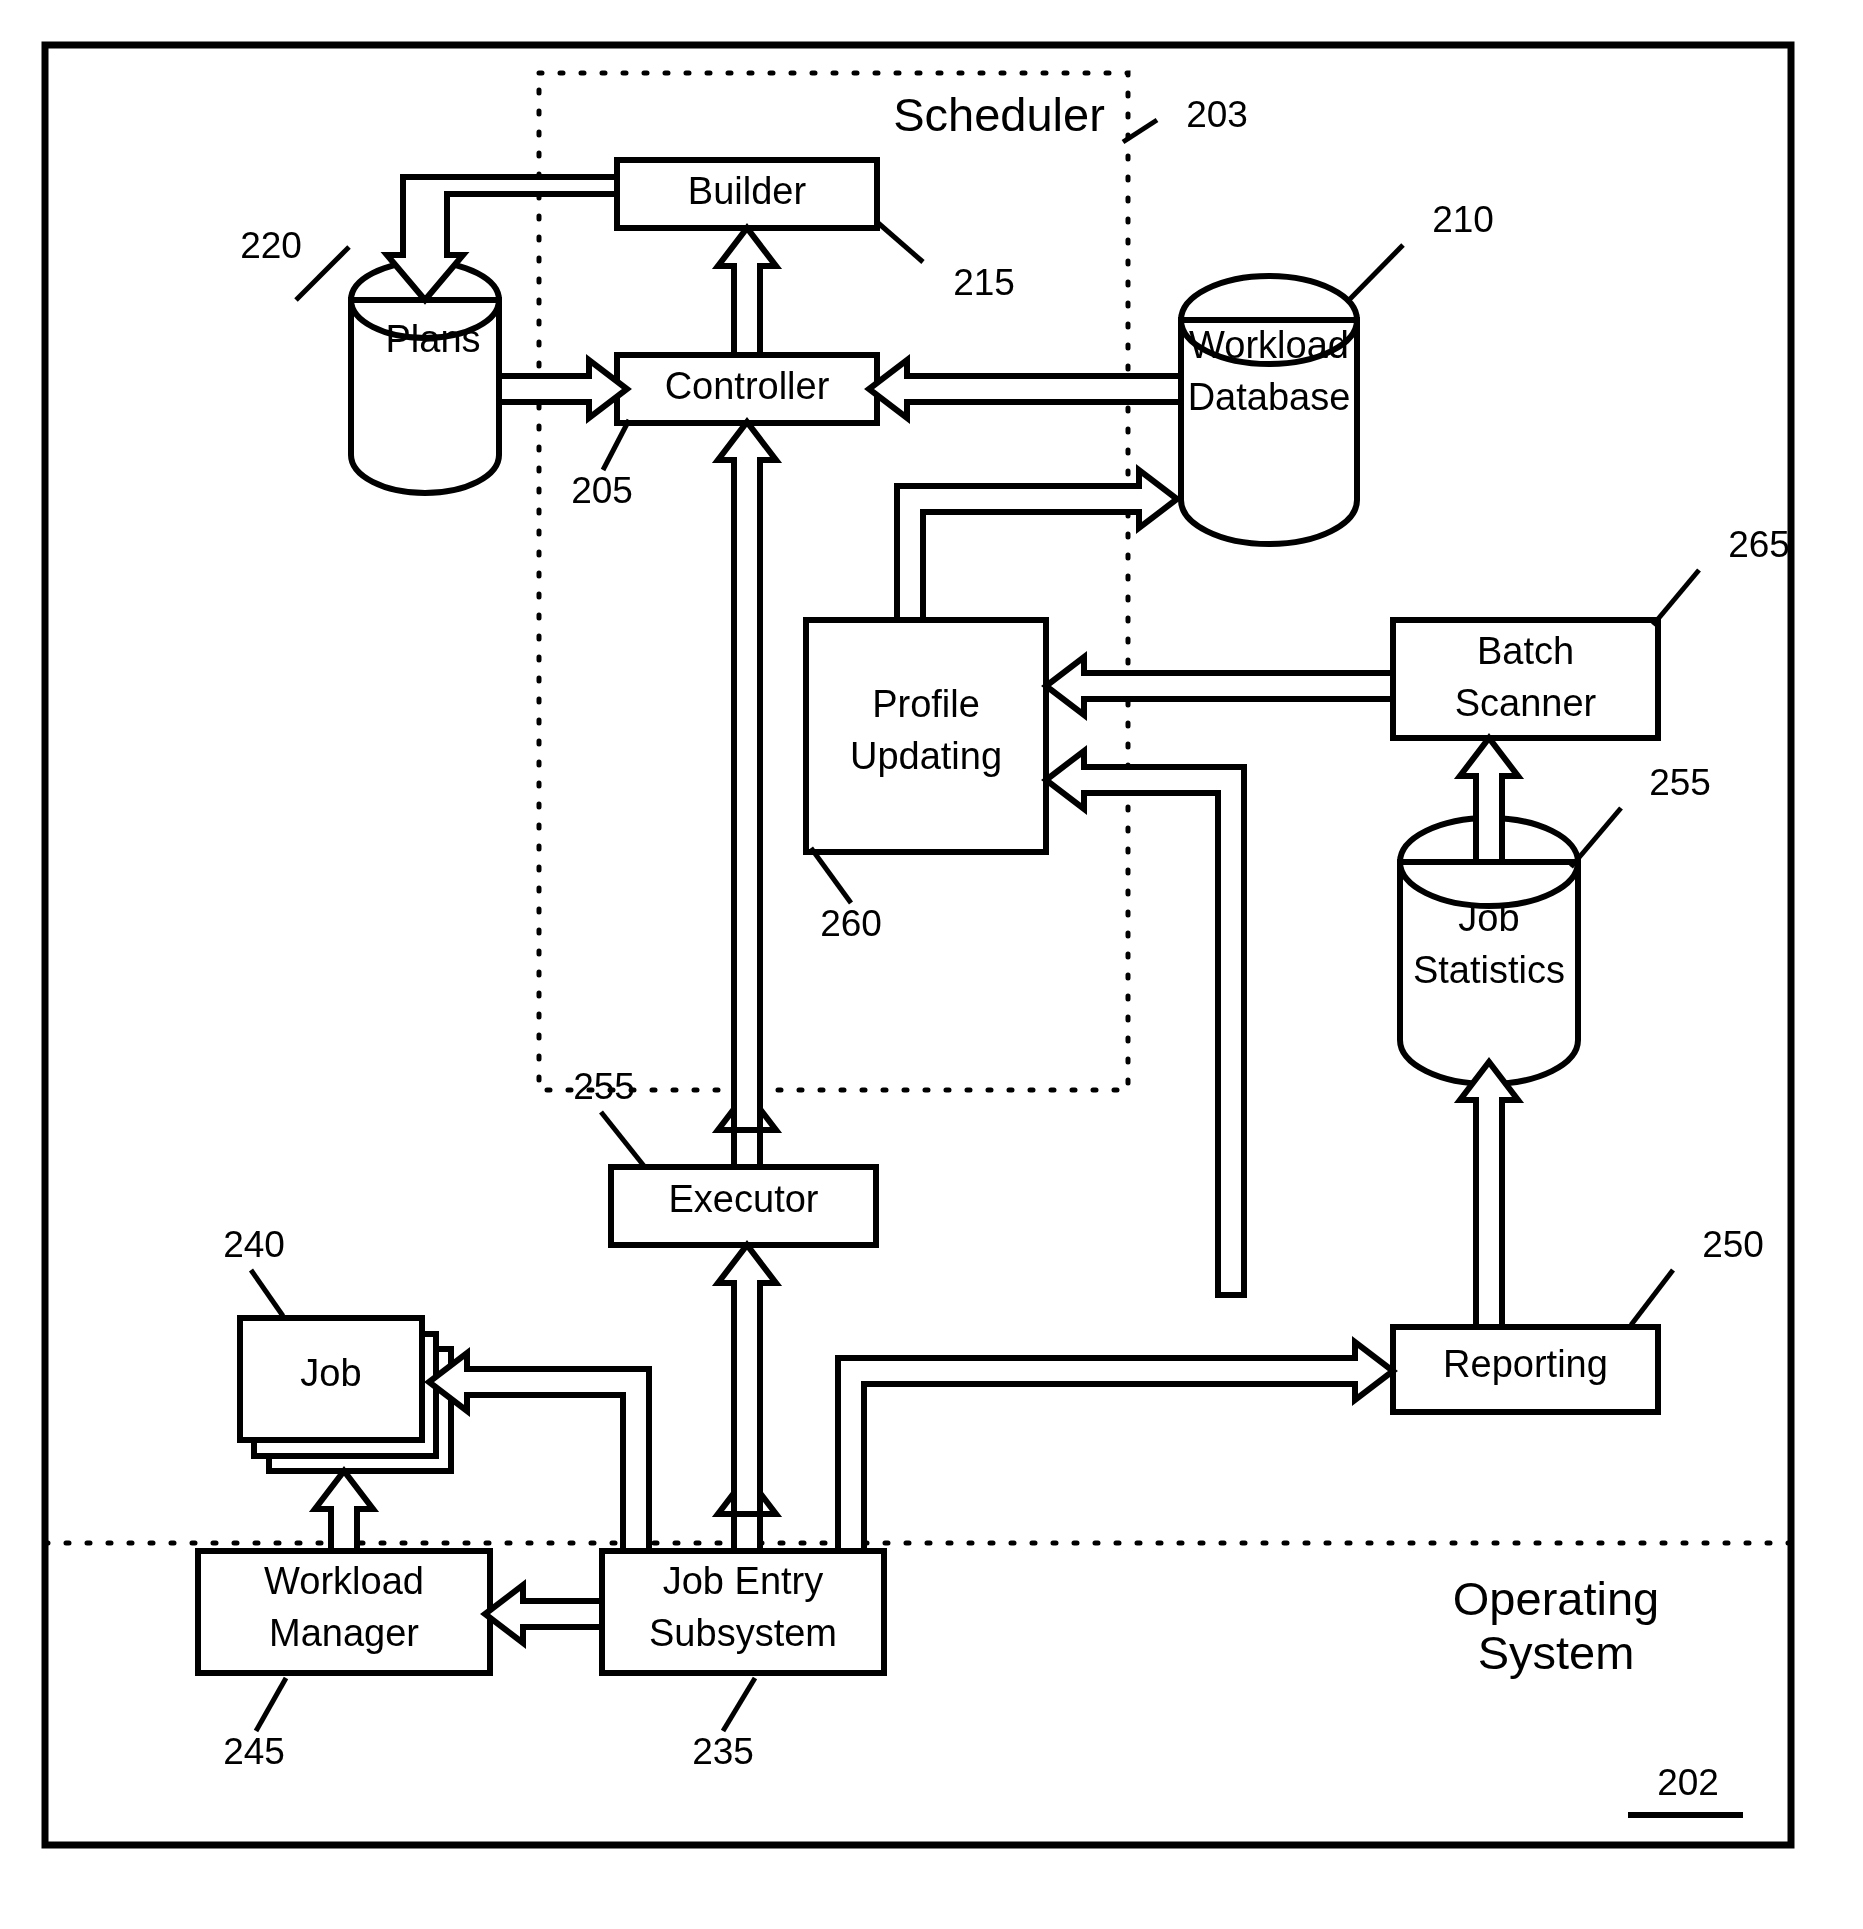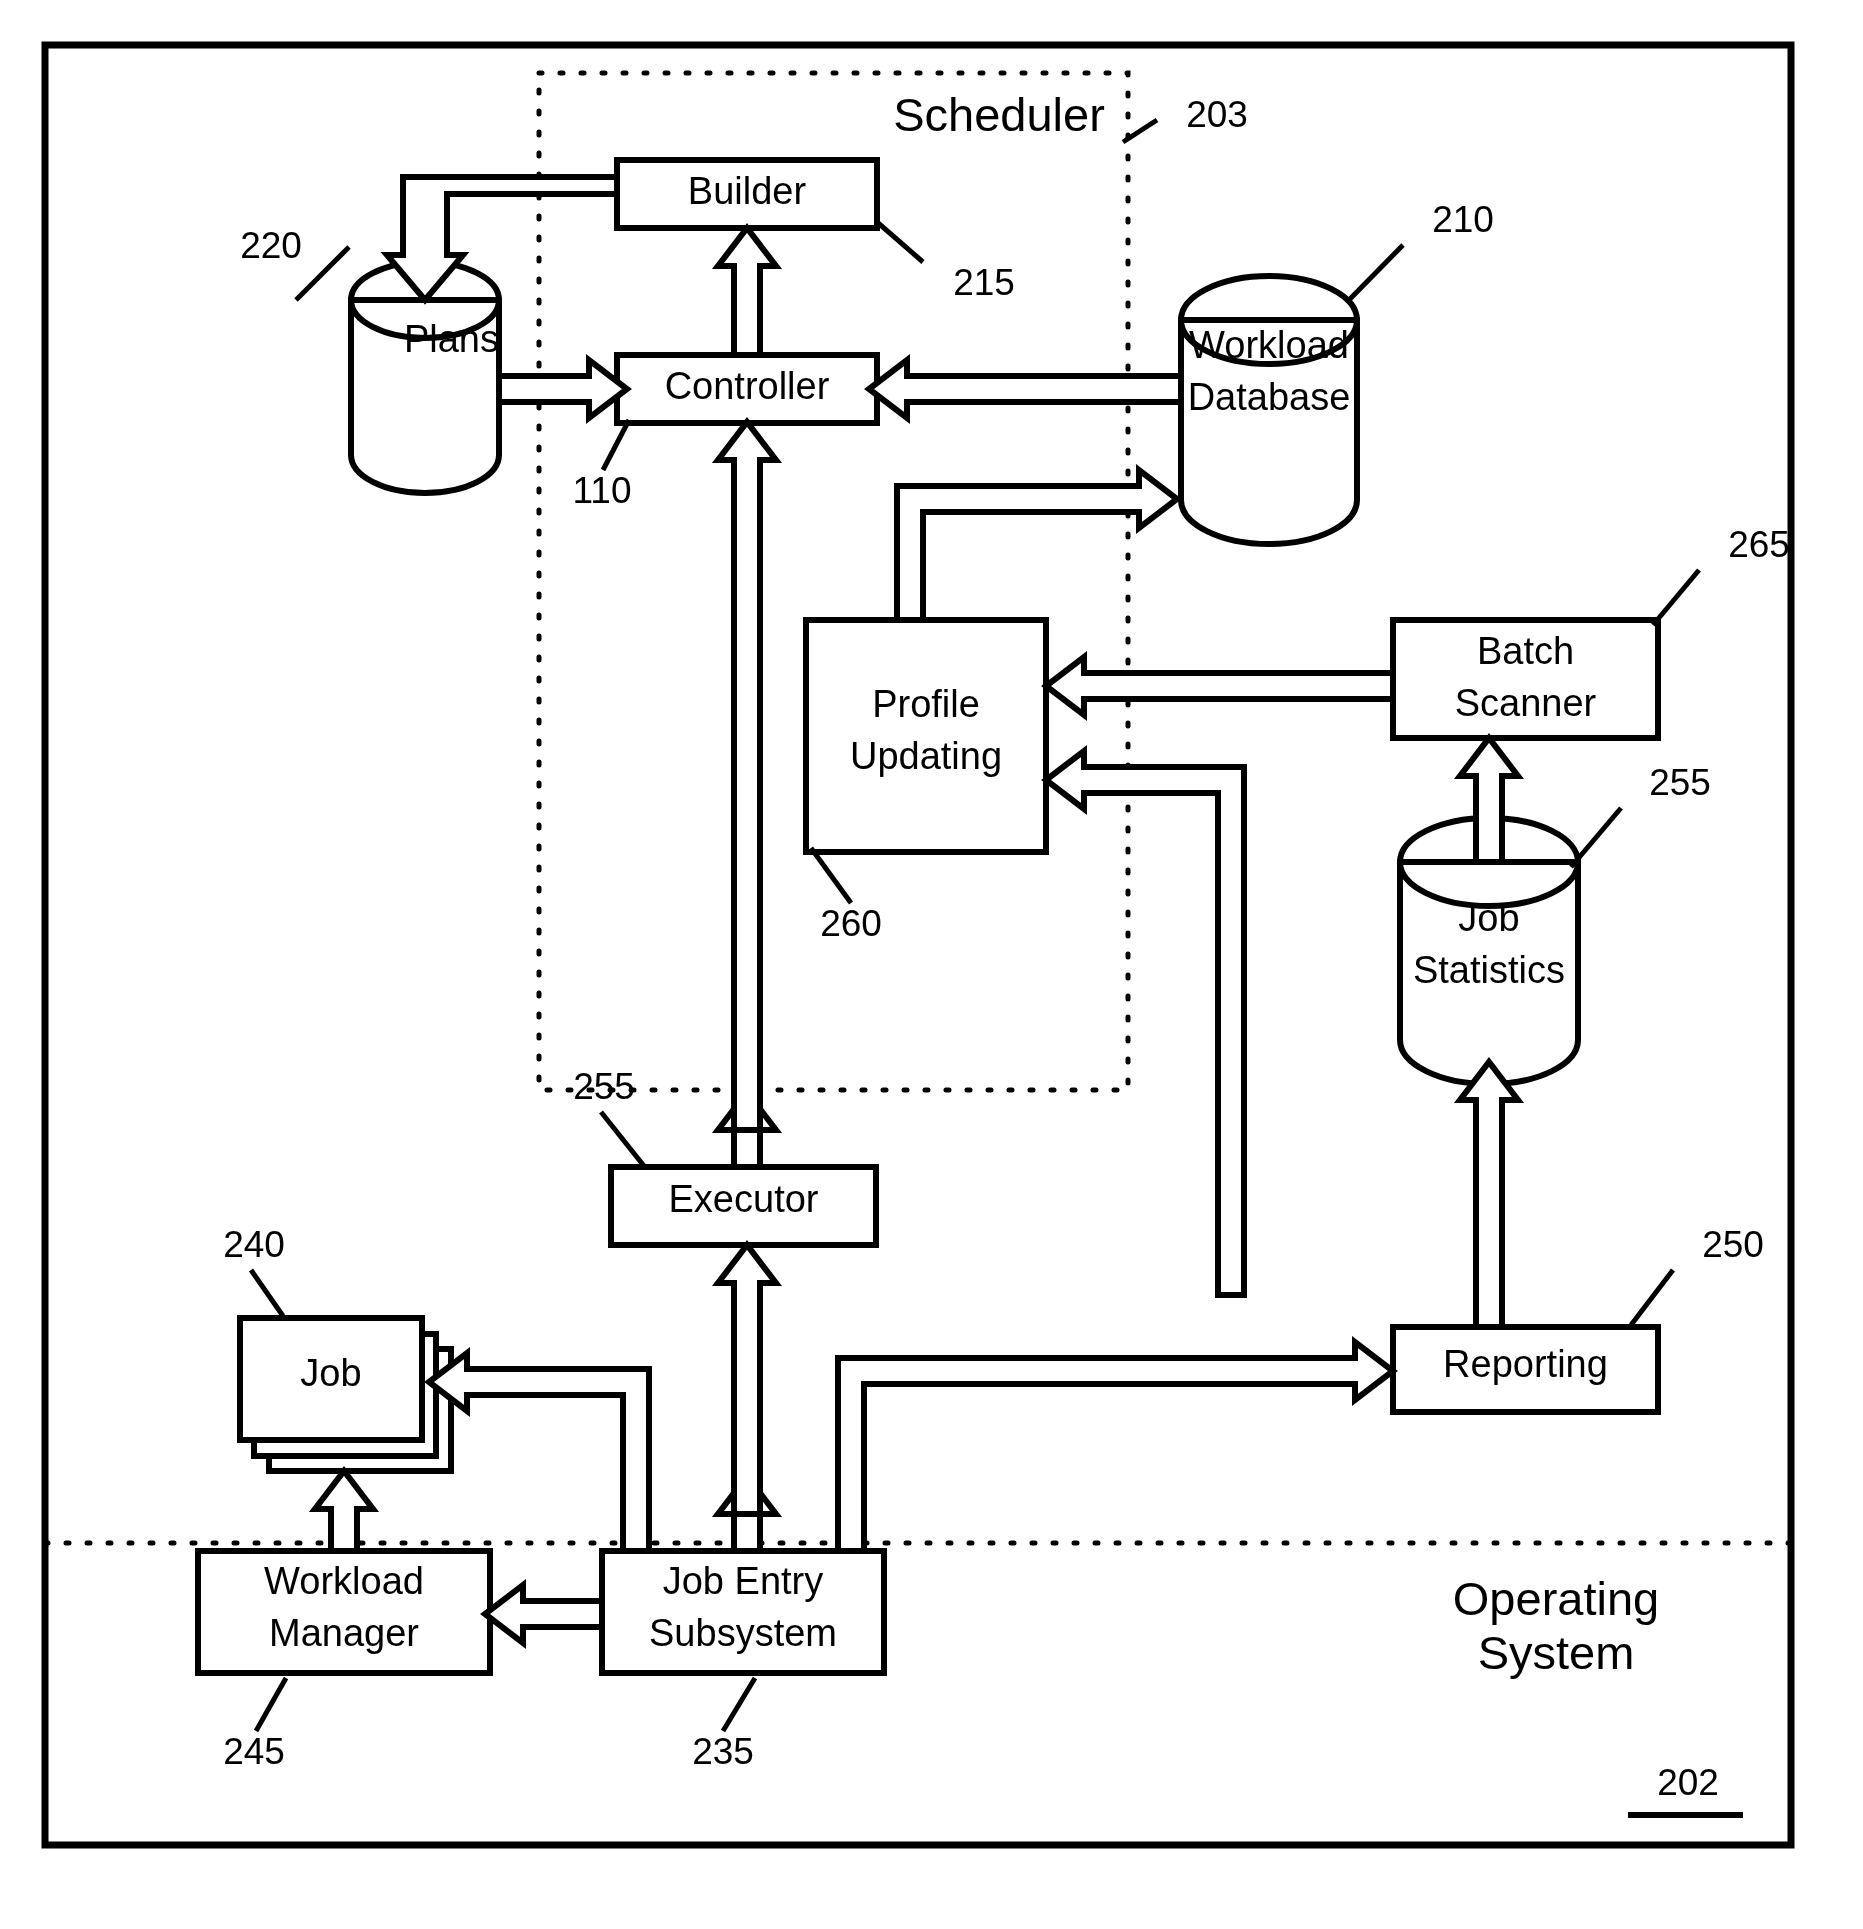--- a/index.html
+++ b/index.html
@@ -113,21 +113,21 @@
     <line x1="744" y1="1678" x2="712" y2="1731" class="sw5"></line>
     <line x1="1617" y1="1815" x2="1732" y2="1815" class="sw6"></line>
   </svg>
 
   <div class="lbl zone" style="left:848px;top:90px;width:280px;">Scheduler</div>
   <div class="lbl zone" style="left:1400px;top:1574px;width:290px;">Operating</div>
   <div class="lbl zone" style="left:1400px;top:1628px;width:290px;">System</div>
 
   <div class="lbl boxtext" style="left:606px;top:172px;width:260px;">Builder</div>
   <div class="lbl boxtext" style="left:596px;top:367px;width:280px;">Controller</div>
-  <div class="lbl boxtext" style="left:340px;top:320px;width:148px;text-align:right;">Plans</div>
+  <div class="lbl boxtext" style="left:348px;top:320px;width:148px;">Plans</div>
 
   <div class="lbl boxtext" style="left:1152px;top:326px;width:212px;">Workload</div>
   <div class="lbl boxtext" style="left:1152px;top:378px;width:212px;">Database</div>
 
   <div class="lbl boxtext" style="left:795px;top:685px;width:240px;">Profile</div>
   <div class="lbl boxtext" style="left:795px;top:737px;width:240px;">Updating</div>
 
   <div class="lbl boxtext" style="left:1382px;top:632px;width:265px;">Batch</div>
   <div class="lbl boxtext" style="left:1382px;top:684px;width:265px;">Scanner</div>
 
@@ -141,21 +141,21 @@
   <div class="lbl boxtext" style="left:1382px;top:1345px;width:265px;">Reporting</div>
 
   <div class="lbl boxtext" style="left:187px;top:1562px;width:292px;">Workload</div>
   <div class="lbl boxtext" style="left:187px;top:1614px;width:292px;">Manager</div>
 
   <div class="lbl boxtext" style="left:591px;top:1562px;width:282px;">Job Entry</div>
   <div class="lbl boxtext" style="left:591px;top:1614px;width:282px;">Subsystem</div>
 
   <div class="lbl ref" style="left:1146px;top:96px;width:120px;">203</div>
   <div class="lbl ref" style="left:913px;top:264px;width:120px;">215</div>
-  <div class="lbl ref" style="left:531px;top:472px;width:120px;">110</div>
+  <div class="lbl ref" style="left:531px;top:472px;width:120px;">205</div>
   <div class="lbl ref" style="left:200px;top:227px;width:120px;">220</div>
   <div class="lbl ref" style="left:1392px;top:201px;width:120px;">210</div>
   <div class="lbl ref" style="left:780px;top:905px;width:120px;">260</div>
   <div class="lbl ref" style="left:1688px;top:526px;width:120px;">265</div>
   <div class="lbl ref" style="left:1609px;top:764px;width:120px;">255</div>
   <div class="lbl ref" style="left:533px;top:1068px;width:120px;">255</div>
   <div class="lbl ref" style="left:183px;top:1226px;width:120px;">240</div>
   <div class="lbl ref" style="left:1662px;top:1226px;width:120px;">250</div>
   <div class="lbl ref" style="left:183px;top:1733px;width:120px;">245</div>
   <div class="lbl ref" style="left:652px;top:1733px;width:120px;">235</div>

